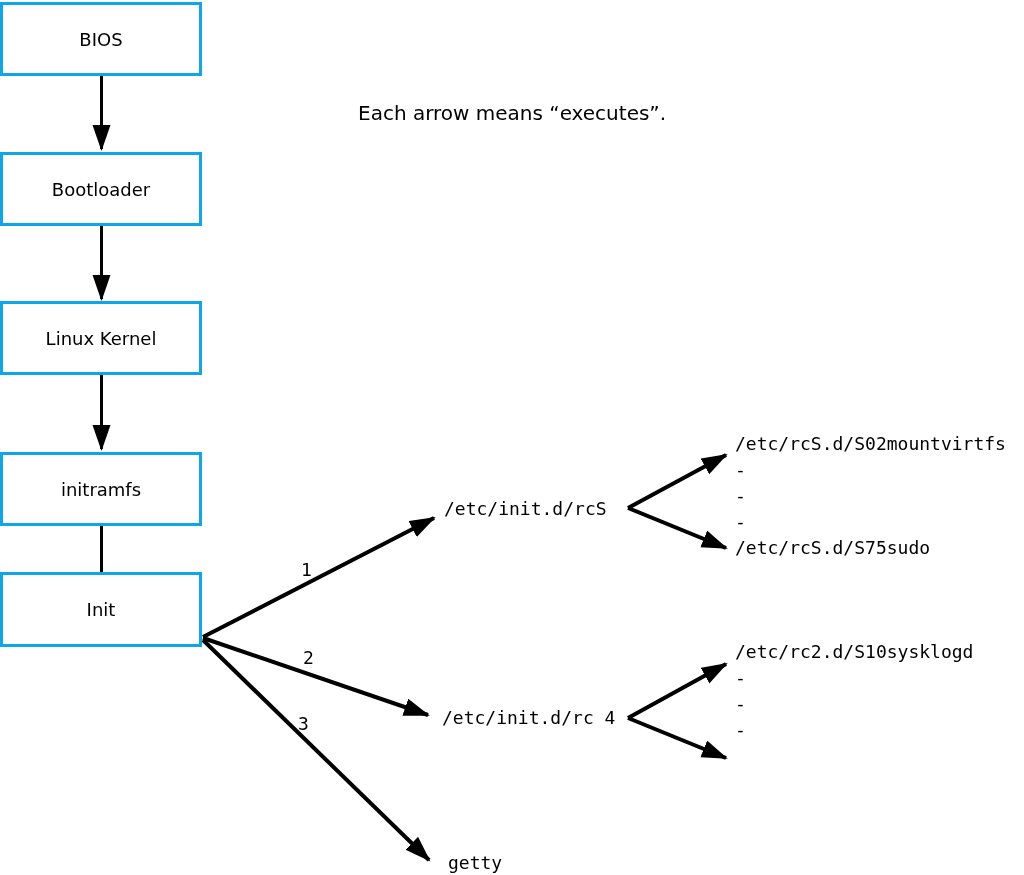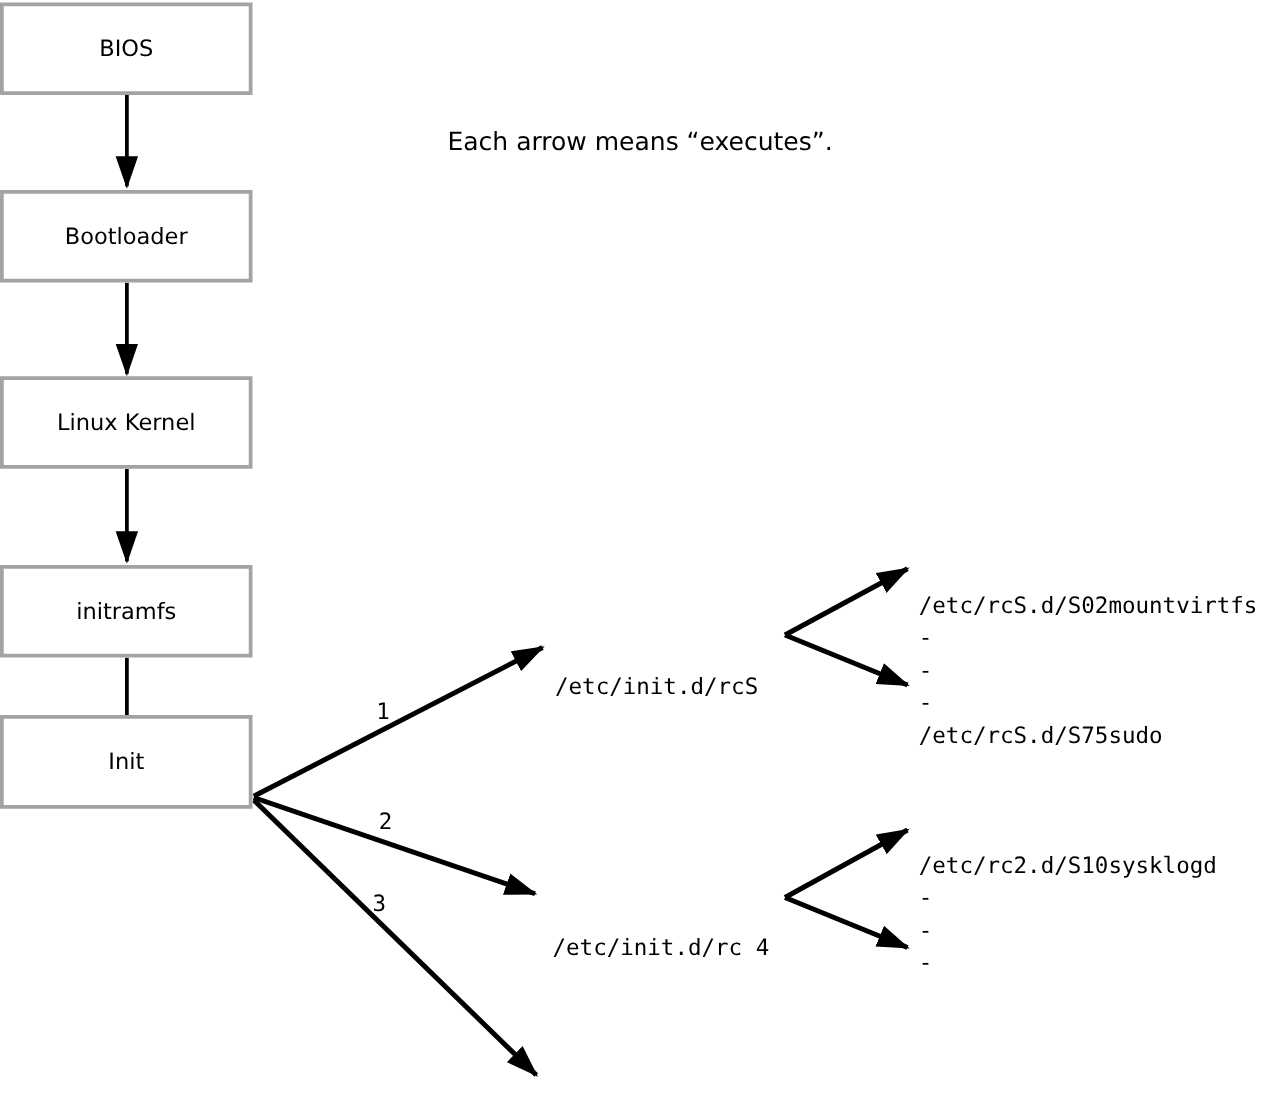--- a/index.html
+++ b/index.html
@@ -16,41 +16,40 @@
     position: absolute;
     left: 0; top: 0;
     width: 1024px; height: 875px;
   }
   .box {
     position: absolute;
     left: 0;
     width: 202px;
     height: 74px;
     box-sizing: border-box;
-    border: 3px solid #a3a3a3;
+    border: 3px solid #0ea5e9;
     background: #ffffff;
     display: flex;
     align-items: center;
     justify-content: center;
     font-size: 18px;
   }
   .note {
     position: absolute;
     left: 358px;
     top: 101px;
     font-size: 20px;
     white-space: nowrap;
   }
   .mono {
     position: absolute;
     font-family: "DejaVu Sans Mono", monospace;
     font-size: 18px;
     line-height: 22px;
     white-space: nowrap;
-    margin-top: 41px;
   }
   .num {
     position: absolute;
     font-family: "DejaVu Sans Mono", monospace;
     font-size: 18px;
     line-height: 22px;
   }
   .script-list { line-height: 26px; }
 </style>
 </head>

